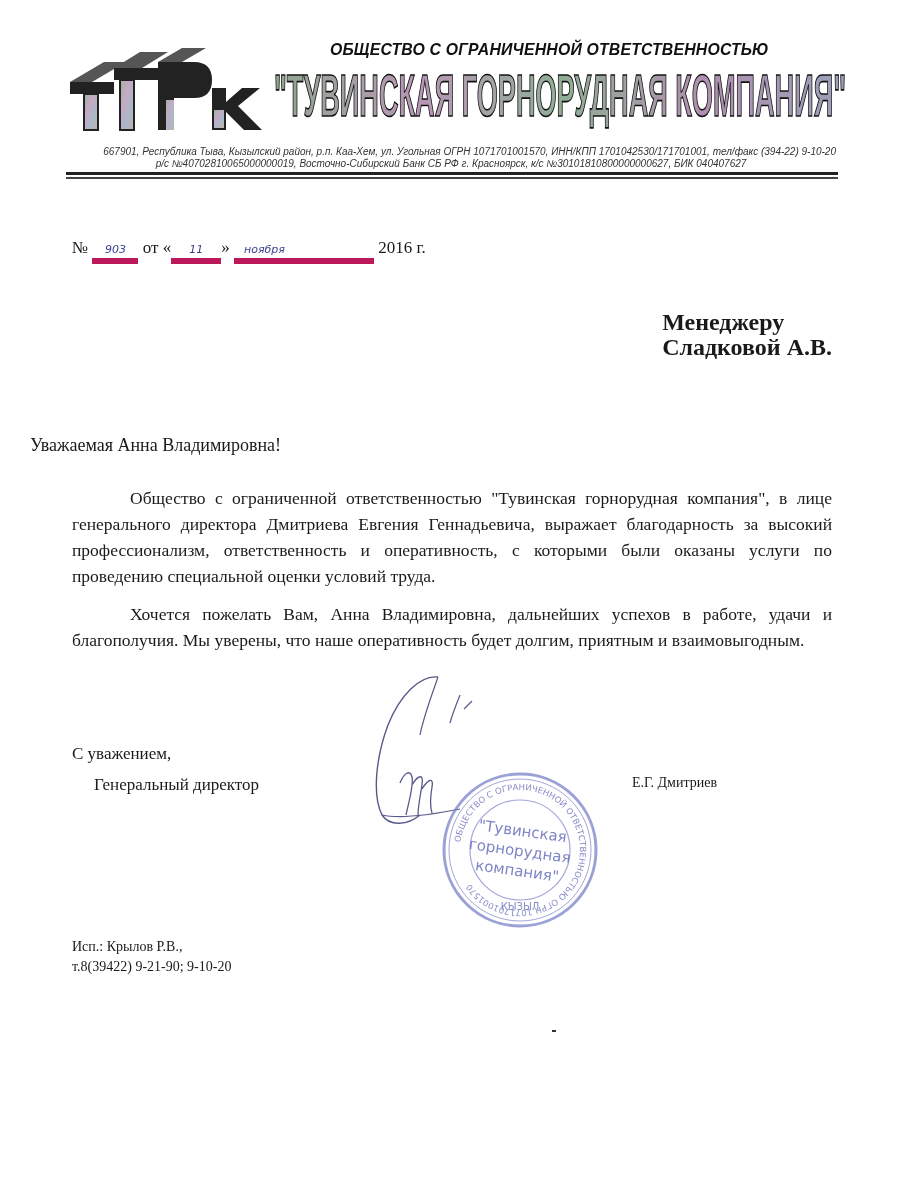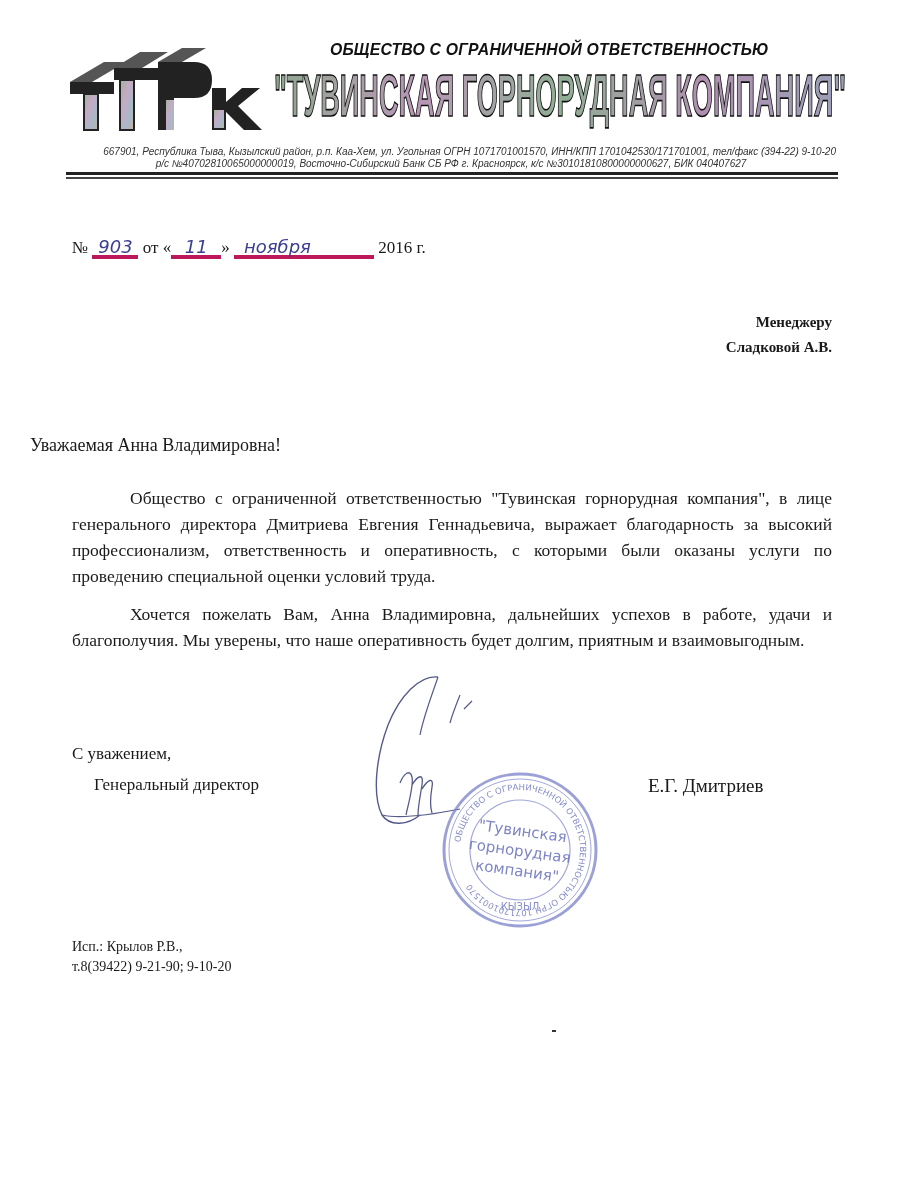--- a/index.html
+++ b/index.html
@@ -11,37 +11,37 @@
   .org-type { left:330px; top:40px; width:470px; font-family:"Liberation Sans", sans-serif; font-style:italic; font-weight:bold; font-size:17px; letter-spacing:0.2px; transform:scaleX(0.93); transform-origin:left; color:#111; white-space:nowrap; }
   .org-name { left:270px; top:60px; width:580px; height:70px; }
   .req-line { font-family:"Liberation Sans", sans-serif; font-style:italic; font-size:10px; color:#333; white-space:nowrap; }
   .req1 { left:66px; top:146px; width:770px; text-align:right; }
   .req2 { left:66px; top:158px; width:770px; text-align:center; }
   .rule1 { left:66px; top:172px; width:772px; height:3px; background:#222; }
   .rule2 { left:66px; top:177px; width:772px; height:2px; background:#444; }
 
   
   .numline { left:72px; top:238px; font-size:17px; white-space:nowrap; }
-  .hand { font-family:"DejaVu Sans", sans-serif; font-style:italic; color:#3b3f8f; font-size:18px; display:inline-block; border-bottom:4px solid #be185d; text-align:center; line-height:16px; }
+  .hand { font-family:"DejaVu Sans", sans-serif; font-style:italic; color:#3b3f8f; font-size:11px; display:inline-block; border-bottom:6px solid #be185d; text-align:center; line-height:16px; }
   .hand.num { width:46px; }
   .hand.day { width:50px; }
   .hand.mon { width:140px; text-align:left; padding-left:10px; box-sizing:border-box; }
 
   
-  .addressee { right:66px; top:310px; text-align:right; font-weight:bold; font-size:15px; line-height:25px; }
+  .addressee { right:66px; top:310px; text-align:left; font-weight:bold; font-size:24px; line-height:25px; }
 
   .salutation { left:0; top:435px; width:898px; text-align:left; font-size:18px; padding-left:30px; box-sizing:border-box; }
 
   .para { left:72px; width:760px; font-size:17.5px; line-height:26px; text-align:justify; text-indent:58px; }
   .para1 { top:485px; }
   .para2 { top:601px; }
 
   .closing { left:72px; top:734px; font-size:17px;margin-top:10px; }
   .position { left:72px; top:775px; font-size:17px;margin-left:22px; }
-  .signer { left:632px; top:775px; font-size:19px;margin-left:16px; }
+  .signer { left:632px; top:775px; font-size:14px; }
 
   .executor { left:72px; top:937px; font-size:14px; line-height:20px; }
 
   .signature { left:360px; top:665px; width:140px; height:170px; }
   .stamp { left:440px; top:770px; width:160px; height:160px; }
 
   .speck { left:552px; top:1030px; width:4px; height:2px; background:#333; }
 </style>
 </head>
 <body>

